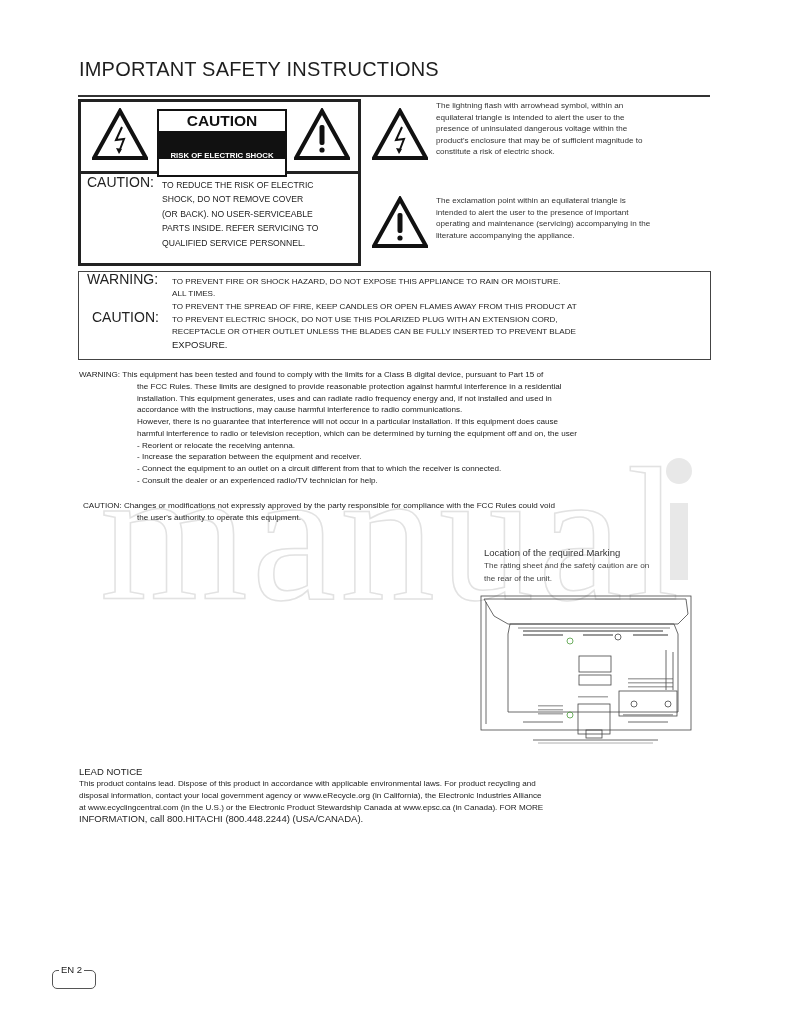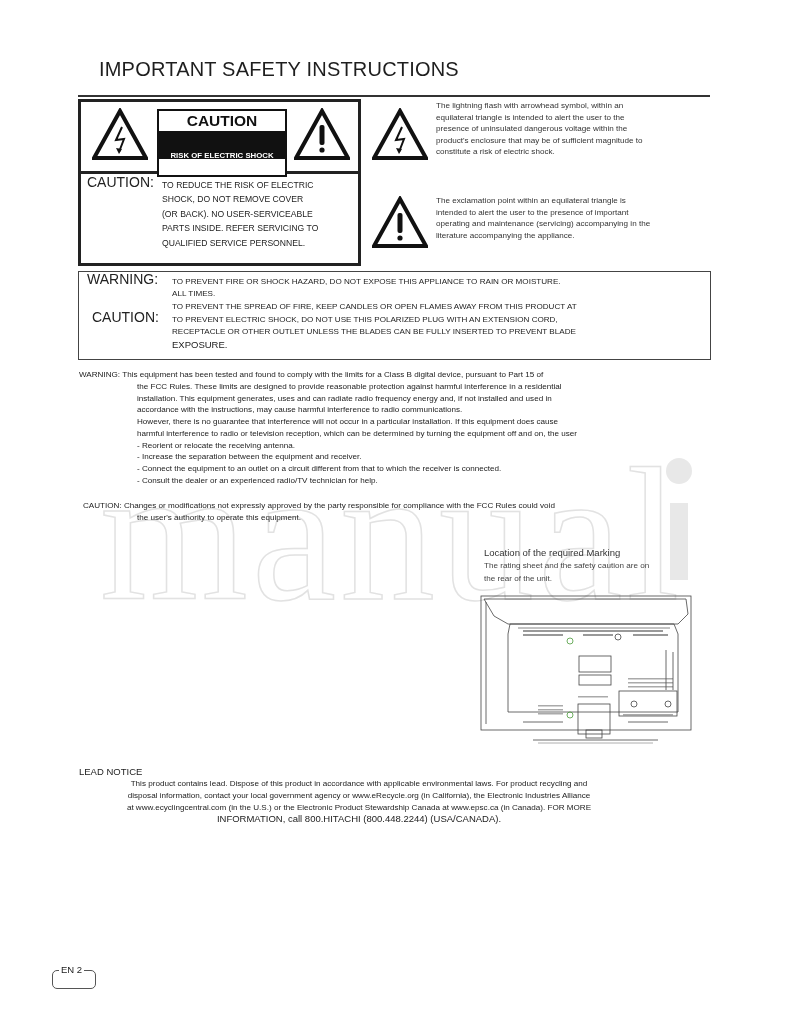--- a/index.html
+++ b/index.html
@@ -10,21 +10,21 @@
   
   .watermark { position:absolute; left:100px; top:440px; font-family:"Liberation Serif", serif;
                font-size:190px; line-height:190px; color:transparent;
                -webkit-text-stroke:1.5px #e2e2e2; letter-spacing:4px; z-index:0; white-space:nowrap; }
   .wm-i-dot { position:absolute; left:666px; top:458px; width:26px; height:26px; border-radius:50%;
               background:#e8e8e8; z-index:0; }
   .wm-i-bar { position:absolute; left:670px; top:503px; width:18px; height:77px; background:#e8e8e8; z-index:0; }
 
   .content { position:relative; z-index:1; }
 
-  .title { left:79px; top:58px; font-size:20px; letter-spacing:0.2px; color:#1e1e1e;margin-left:20px; }
+  .title { left:79px; top:58px; font-size:20px; letter-spacing:0.2px; color:#1e1e1e; }
   .rule { left:78px; top:95px; width:632px; height:2px; background:#333; }
 
   .caution-box { left:78px; top:99px; width:283px; height:167px; border:3px solid #222; box-sizing:border-box; }
   .caution-divider { left:78px; top:171px; width:283px; height:3px; background:#222; }
 
   .label-box { left:157px; top:109px; width:130px; height:68px; border:2px solid #111; box-sizing:border-box; background:#fff; }
   .label-title { left:0; top:1px; width:126px; text-align:center; font-weight:bold; font-size:15.5px; line-height:18px; color:#111; }
   .label-black { left:0; top:20px; width:126px; height:28px; background:#111; color:#fff; text-align:center;
                  font-weight:bold; font-size:7.8px; line-height:10px; padding-top:20px; box-sizing:border-box; }
 
@@ -36,21 +36,21 @@
   .warn-box { left:78px; top:271px; width:633px; height:89px; border:1px solid #444; box-sizing:border-box; }
   .warn-label { font-size:14px; color:#222; line-height:16px; }
   .warn-text { font-size:8.1px; line-height:12.4px; color:#222; width:480px; }
 
   .fcc { font-size:8.1px; line-height:11.7px; color:#222; }
 
   .marking-title { left:484px; top:547px; font-size:9.5px; color:#333; }
   .marking-text { left:484px; top:559px; font-size:8.1px; line-height:13px; color:#444; width:195px; }
 
   .lead-title { left:79px; top:766px; font-size:9.5px; color:#222; }
-  .lead-text { left:79px; top:778px; font-size:8.1px; line-height:11.8px; color:#222; width:560px;text-align:center; }
+  .lead-text { left:79px; top:778px; font-size:8.1px; line-height:11.8px; color:#222; width:560px; }
   .lead-last { font-size:9.5px; }
 
   .page-num { left:52px; top:970px; width:44px; height:19px; border:1px solid #555; border-radius:5px; box-sizing:border-box; }
   .page-num-label { left:6px; top:-7px; background:#fff; padding:0 2px; font-size:9.5px; color:#222; }
 </style>
 </head>
 <body>
 
 <div class="watermark">manual</div>
 <div class="wm-i-dot"></div>

